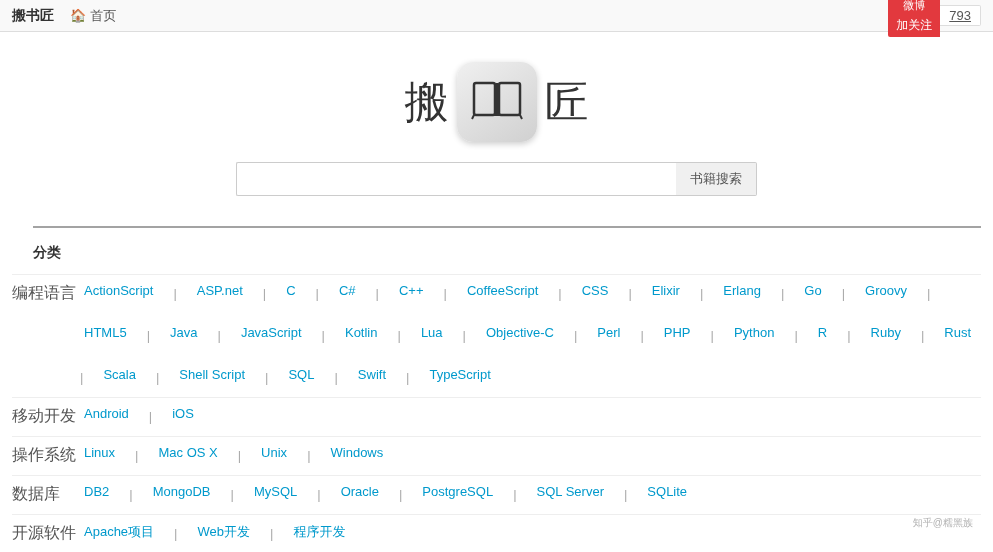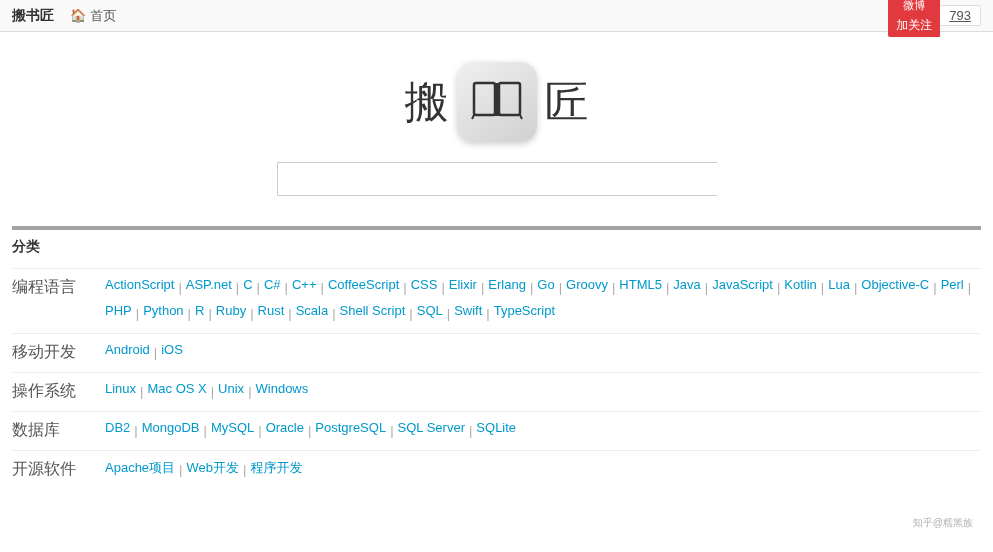--- a/index.html
+++ b/index.html
@@ -120,22 +120,23 @@
       color: #555;
       white-space: nowrap;
     }
 
     
     #categories {
       padding: 0 12px;
       margin-top: 10px;
     }
     .section-divider {
-      border-top: 4px solid #a3a3a3;
-      padding: 8px 0 6px;
+      border-top: 2px solid #a3a3a3;
+      padding: 16px 0 6px;
+      margin-left: 21px;
     }
     .section-title {
       font-size: 14px;
       color: #333;
       font-weight: bold;
       margin-bottom: 6px;
     }
     .category-row {
       display: flex;
       align-items: flex-start;
@@ -146,23 +147,22 @@
       width: 68px;
       min-width: 68px;
       color: #555;
       font-size: 16px;
       padding-top: 2px;
       flex-shrink: 0;
     }
     .category-links {
       display: flex;
       flex-wrap: wrap;
-      gap: 0;
+      gap: 16px;
       flex: 1;
-      margin-left: 21px;
     }
     .category-link {
       color: #0099cc;
       font-size: 13px;
       cursor: pointer;
       padding: 2px 4px;
       text-decoration: none;
     }
     .separator {
       color: #aaa;
@@ -209,20 +209,21 @@
         <line x1="4" y1="40" x2="50" y2="40" stroke="#333" stroke-width="2"></line>
         <line x1="27" y1="8" x2="27" y2="40" stroke="#333" stroke-width="2"></line>
         <line x1="4" y1="40" x2="2" y2="44" stroke="#333" stroke-width="2"></line>
         <line x1="50" y1="40" x2="52" y2="44" stroke="#333" stroke-width="2"></line>
       </svg>
     </div>
     <span class="logo-char">匠</span>
   </div>
   <div class="search-area">
     <input type="text" class="search-input" style="">
+    <button class="search-btn">书籍搜索</button>
   </div>
 </div>
 
 <div id="categories">
   <div class="section-divider">
     <div class="section-title">分类</div>
   </div>
   <div id="category-rows-container">
   <div class="category-row">
         <div class="category-label">编程语言</div>

